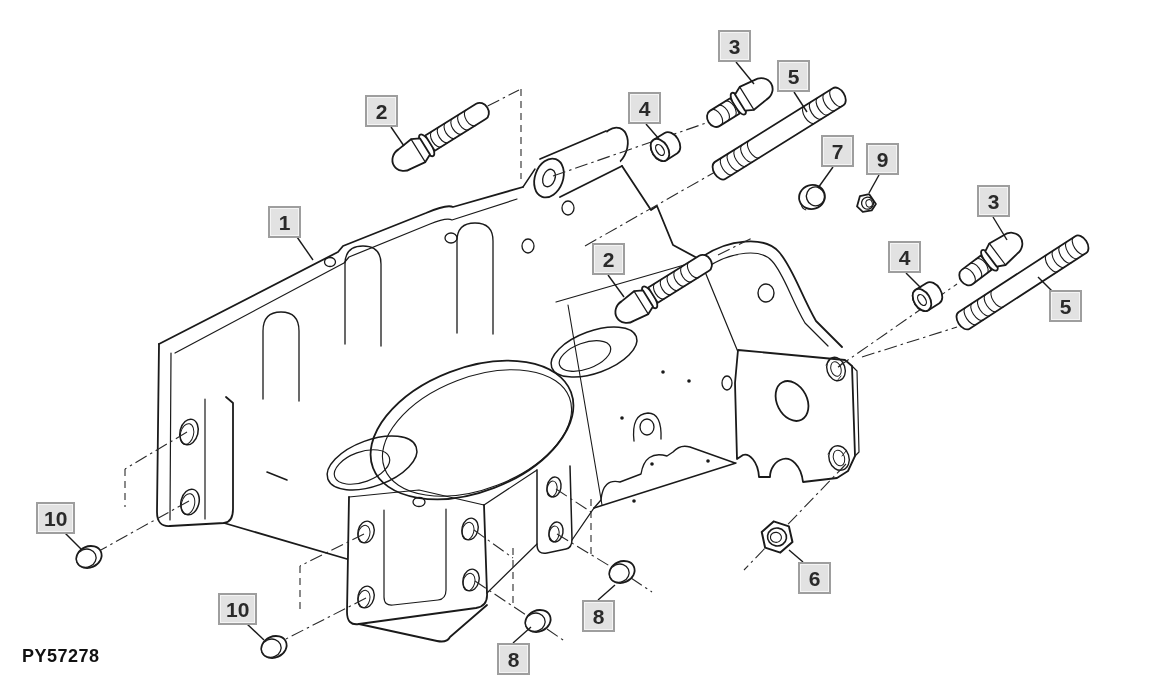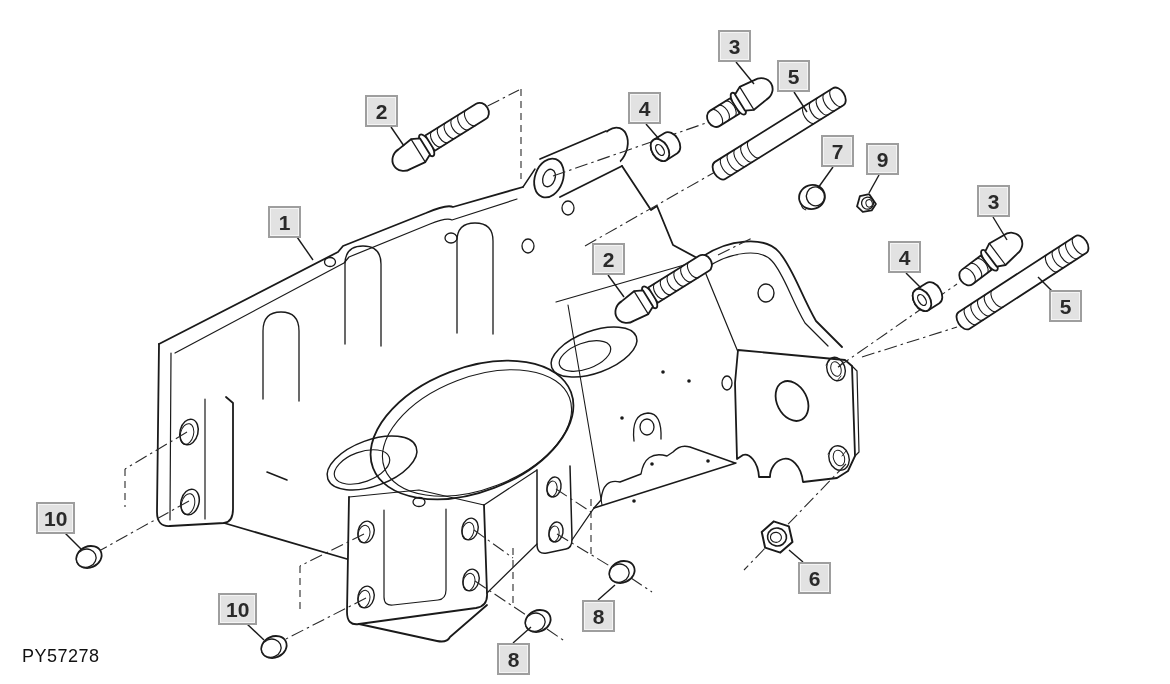--- a/index.html
+++ b/index.html
@@ -12,21 +12,21 @@
     position:absolute;box-sizing:border-box;height:32px;min-width:33px;
     padding:0 6px;display:flex;align-items:center;justify-content:center;
     background:var(--label-bg,#e2e2e2);
     border:2.5px solid var(--label-border,#9e9e9e);
     color:var(--label-text,#2a2a2a);
     font-weight:bold;font-size:21px;line-height:1;
     box-shadow:0 0 0 1px #f5f5f5 inset;
   }
   #part-number{
     position:absolute;left:22px;top:646px;
-    font-weight:normal;font-size:18px;color:#111;letter-spacing:0.5px;
+    font-weight:bold;font-size:18px;color:#111;letter-spacing:0.5px;
   }
 </style>
 </head>
 <body>
 
 <div id="canvas">
 
 <svg id="art" width="1170" height="684" viewBox="0 0 1170 684" xmlns="http://www.w3.org/2000/svg">
   <defs>
 

